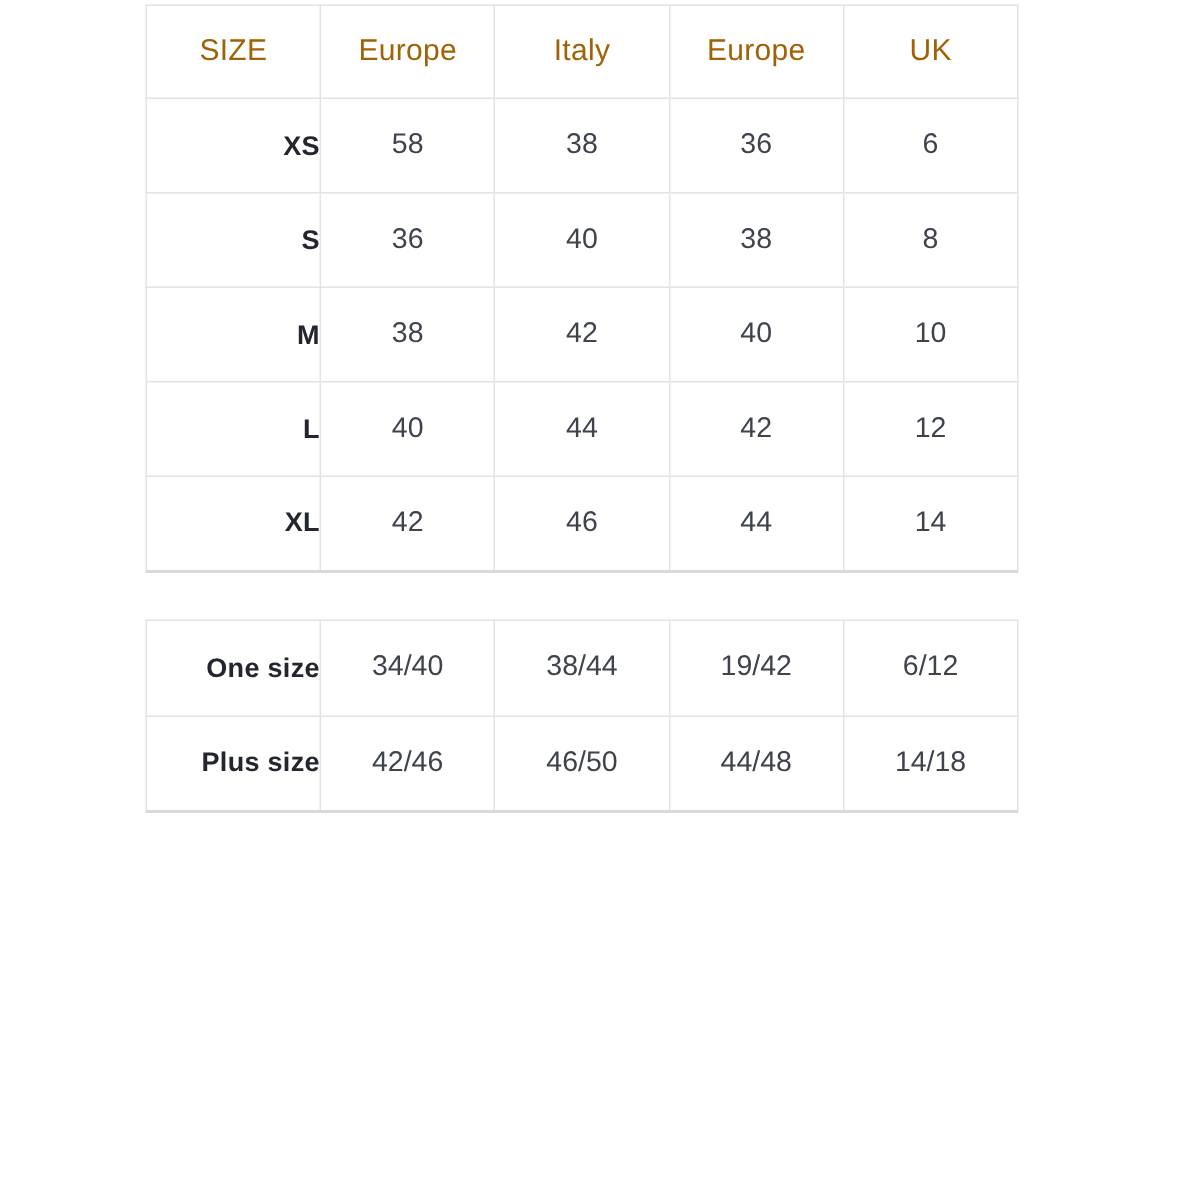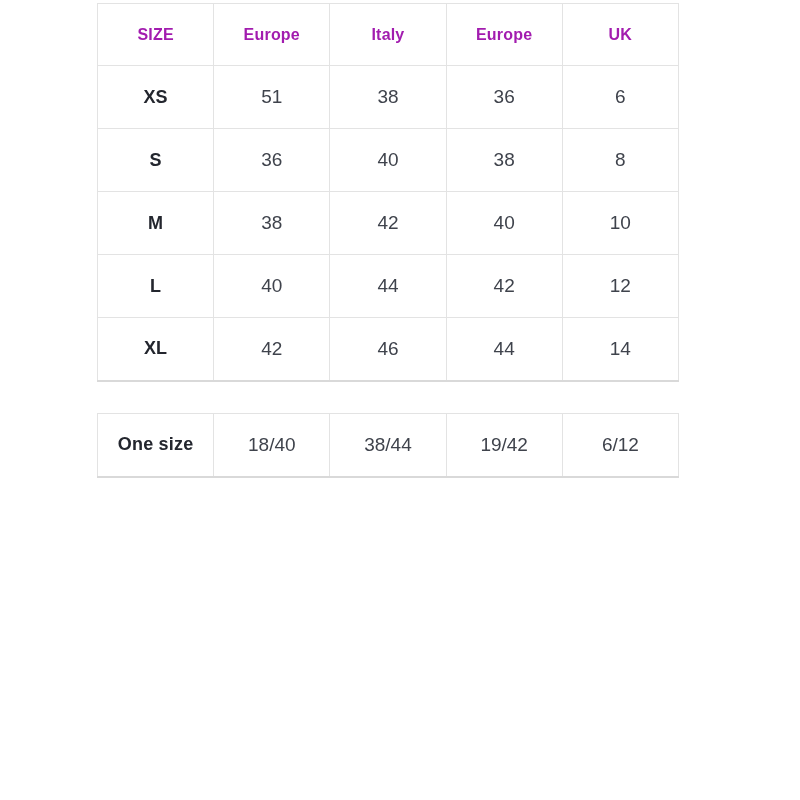--- a/index.html
+++ b/index.html
@@ -24,33 +24,34 @@
     border-bottom: 2px solid #d9d9d9;
   }
   th, td {
     border: 1px solid #e3e3e3;
     text-align: center;
     vertical-align: middle;
     overflow: hidden;
   }
   #size-table thead th {
     height: 62px;
-    font-size: 16px;
-    font-weight: bold;
-    color: #a21caf;
+    font-size: 20px;
+    font-weight: normal;
+    color: #a16207;
     letter-spacing: 0.2px;
   }
   #size-table tbody td { height: 63px; }
   #special-table { margin-top: 31px; }
   #special-table tbody td { height: 64px; }
   td.label-cell {
     font-weight: bold;
     font-size: 18px;
     color: #23262e;
     letter-spacing: 0.2px;
+    text-align: right;
   }
   td.value-cell {
     font-weight: normal;
     font-size: 19px;
     color: #3f434c;
   }
 </style>
 </head>
 <body>
 
@@ -61,21 +62,21 @@
           <th>SIZE</th>
           <th>Europe</th>
           <th>Italy</th>
           <th>Europe</th>
           <th>UK</th>
         </tr>
     </thead>
     <tbody>
         <tr>
           <td class="label-cell">XS</td>
-          <td class="value-cell">51</td>
+          <td class="value-cell">58</td>
           <td class="value-cell">38</td>
           <td class="value-cell">36</td>
           <td class="value-cell">6</td>
         </tr>
         <tr>
           <td class="label-cell">S</td>
           <td class="value-cell">36</td>
           <td class="value-cell">40</td>
           <td class="value-cell">38</td>
           <td class="value-cell">8</td>
@@ -101,20 +102,27 @@
           <td class="value-cell">44</td>
           <td class="value-cell">14</td>
         </tr>
       </tbody>
   </table>
 
   <table id="special-table">
     <tbody>
         <tr>
           <td class="label-cell">One size</td>
-          <td class="value-cell">18/40</td>
+          <td class="value-cell">34/40</td>
           <td class="value-cell">38/44</td>
           <td class="value-cell">19/42</td>
           <td class="value-cell">6/12</td>
+        </tr>
+        <tr>
+          <td class="label-cell">Plus size</td>
+          <td class="value-cell">42/46</td>
+          <td class="value-cell">46/50</td>
+          <td class="value-cell">44/48</td>
+          <td class="value-cell">14/18</td>
         </tr>
       </tbody>
   </table>
 </div>
 
 </body></html>

